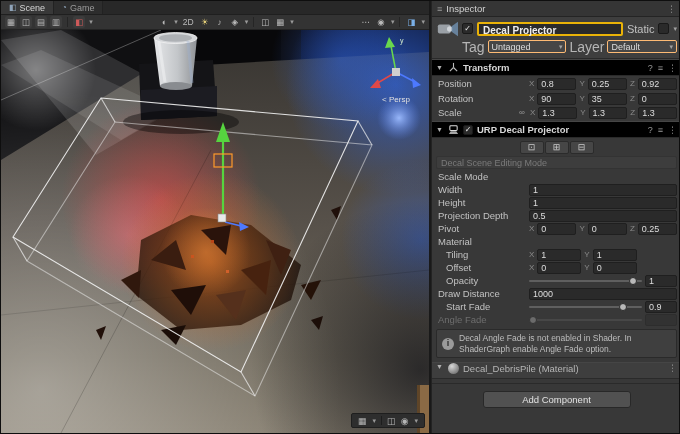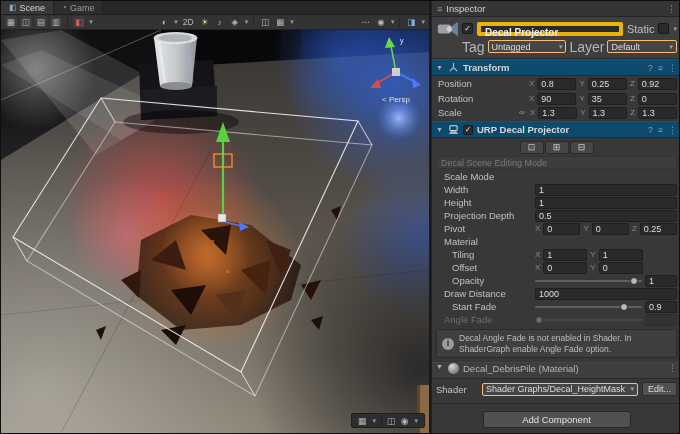--- a/index.html
+++ b/index.html
@@ -25,35 +25,35 @@
   .inspector { position:absolute; left:430px; top:0; width:250px; height:432px; background:#383838; border-left:1px solid #232323; overflow:hidden; }
   .insp-tabbar { height:16px; background:#353535; border-bottom:1px solid #242424; display:flex; align-items:center; gap:4px; padding:0 5px; }
   .insp-title { color:#d2d2d2; font-size:9.5px; }
   .flex-right { margin-left:auto; display:flex; gap:5px; align-items:center; color:#9a9a9a; }
 
   .go-header { background:#3e3e3e; border-bottom:1px solid #2a2a2a; padding:3px 4px 4px 4px; }
   .go-row1 { display:flex; align-items:center; gap:4px; height:17px; }
   .go-row2 { display:flex; align-items:center; gap:3px; height:15px; margin-top:2px; padding-left:26px; }
   .go-icon { width:22px; height:22px; flex:0 0 22px; }
   .chk { width:11px; height:11px; background:#2a2a2a; border:1px solid #191919; border-radius:2px; display:flex; align-items:center; justify-content:center; font-size:8px; color:#e8e8e8; }
-  .name-field { flex:1; background:#2a2a2a; border:4px solid #eab308; border-radius:2px; height:14px; line-height:13px; padding:0 4px; font-weight:bold; color:#eee; font-size:10px; }
+  .name-field { flex:1; background:#2a2a2a; border:2px solid #eab308; border-radius:2px; height:14px; line-height:13px; padding:0 4px; font-weight:bold; color:#eee; font-size:10px; }
   .static-label { color:#c0c0c0; font-size:11px; }
   .mini-lbl { color:#b5b5b5; font-size:14px; }
   .dropdown { background:#464646; border:1px solid #fdba74; border-radius:2px; height:13px; display:flex; align-items:center; justify-content:space-between; padding:0 3px; color:#dcdcdc; font-size:9px; gap:2px; overflow:hidden; white-space:nowrap; }
   .dropdown .ddtxt { overflow:hidden; text-overflow:ellipsis; }
   .dd { font-size:7px; color:#a2a2a2; flex:0 0 auto; }
   .grow1 { flex:1.15; min-width:0; } .grow2 { flex:1; min-width:0; }
 
-  .comp-header { height:17px; background:#0c4a6e; border-top:1px solid #454545; border-bottom:1px solid #2a2a2a; display:flex; align-items:center; gap:4px; padding:0 4px; }
+  .comp-header { height:17px; background:#000000; border-top:1px solid #454545; border-bottom:1px solid #2a2a2a; display:flex; align-items:center; gap:4px; padding:0 4px; }
   .comp-title { font-weight:bold; color:#d8d8d8; font-size:9.5px; }
   .fold { font-size:7px; color:#b0b0b0; width:8px; }
   .hdr-ic { font-size:9px; color:#9a9a9a; }
 
   .prow { display:flex; align-items:center; gap:3px; padding:0 4px 0 6px; height:15px; }
-  .prow.slim { height:13px;margin-left:6px; }
+  .prow.slim { height:13px; }
   .plabel { flex:0 0 88px; color:#c2c2c2; font-size:9.5px; white-space:nowrap; overflow:hidden; }
   .plabel.indent { flex:0 0 80px; margin-left:8px; }
   .plabel.dim { color:#6e6e6e; }
   .ax { color:#8a8a8a; font-size:8px; flex:0 0 auto; }
   .nfield { flex:1; min-width:0; background:#2a2a2a; border:1px solid #1f1f1f; border-radius:2px; height:12px; line-height:11px; padding:0 3px; color:#dedede; font-size:9px; white-space:nowrap; }
   .nfield.small { flex:0 0 44px; }
   .nfield.val { flex:0 0 32px; }
   .link-icon { color:#9a9a9a; font-size:8px; flex:0 0 8px; }
   .objfield { flex:1; min-width:0; background:#2a2a2a; border:1px solid #1f1f1f; border-radius:2px; height:13px; display:flex; align-items:center; gap:3px; padding:0 3px; }
   .objfield .otxt { flex:1; min-width:0; overflow:hidden; text-overflow:ellipsis; white-space:nowrap; color:#dedede; font-size:9px; }
@@ -453,26 +453,18 @@
     </div>
 
     <div class="mat-header">
       <span class="fold">▼</span>
       <span class="mat-sphere"></span>
       <span>Decal_DebrisPile (Material)</span>
       <span class="flex-right">
           <span class="hdr-ic">⋮</span>
         </span>
     </div>
-    <div class="shader-row">
-      <span class="shader-lbl">Shader</span>
-      <div class="dropdown" style="flex:1">
-        <span class="ddtxt">Shader Graphs/Decal_HeightMask</span>
-        <span class="dd">▾</span>
-      </div>
-      <span class="btn">Edit...</span>
-    </div>
 
     <div class="addcomp-wrap">
       <span class="addcomp">Add Component</span>
     </div>
   </div>
 </div>
 
 </body></html>

